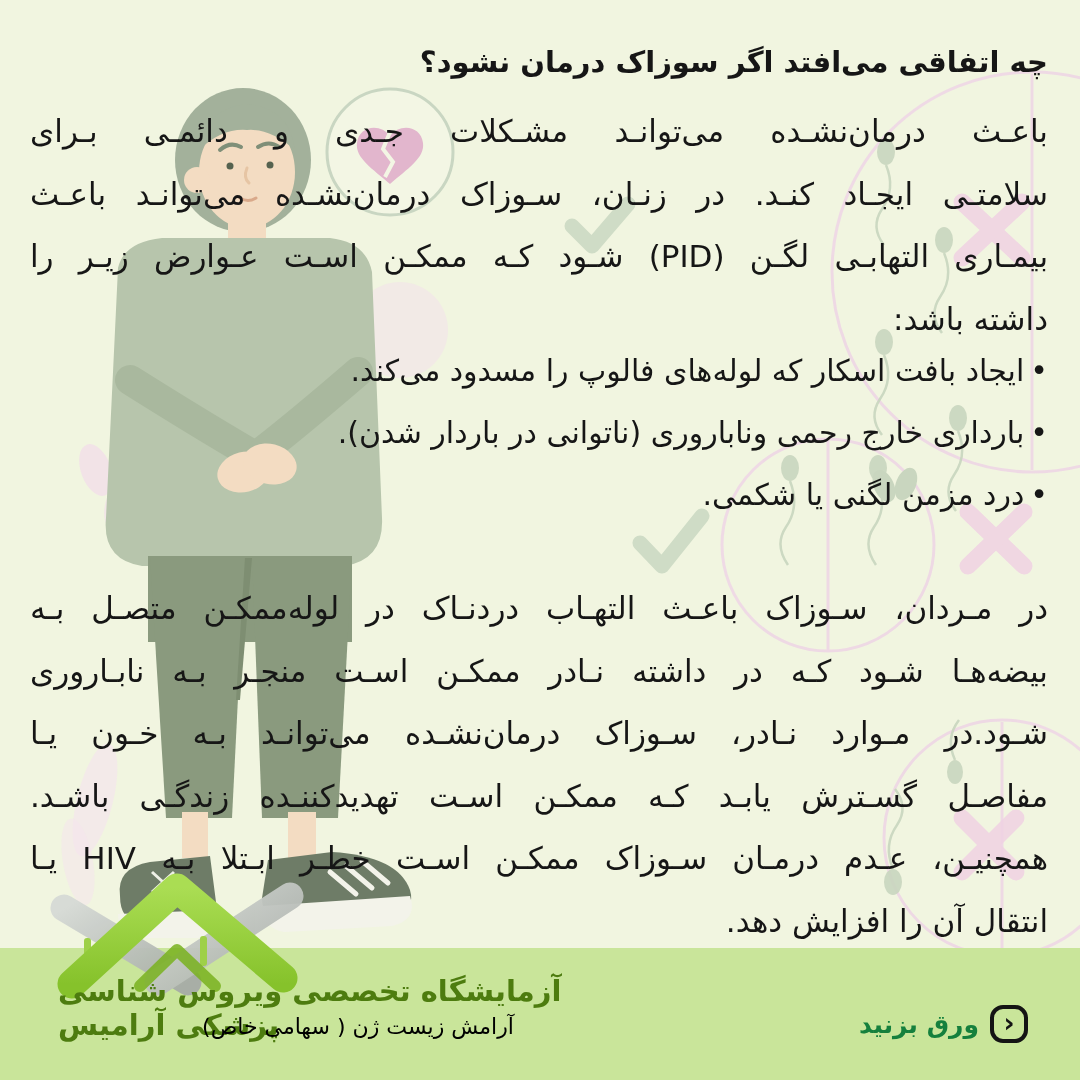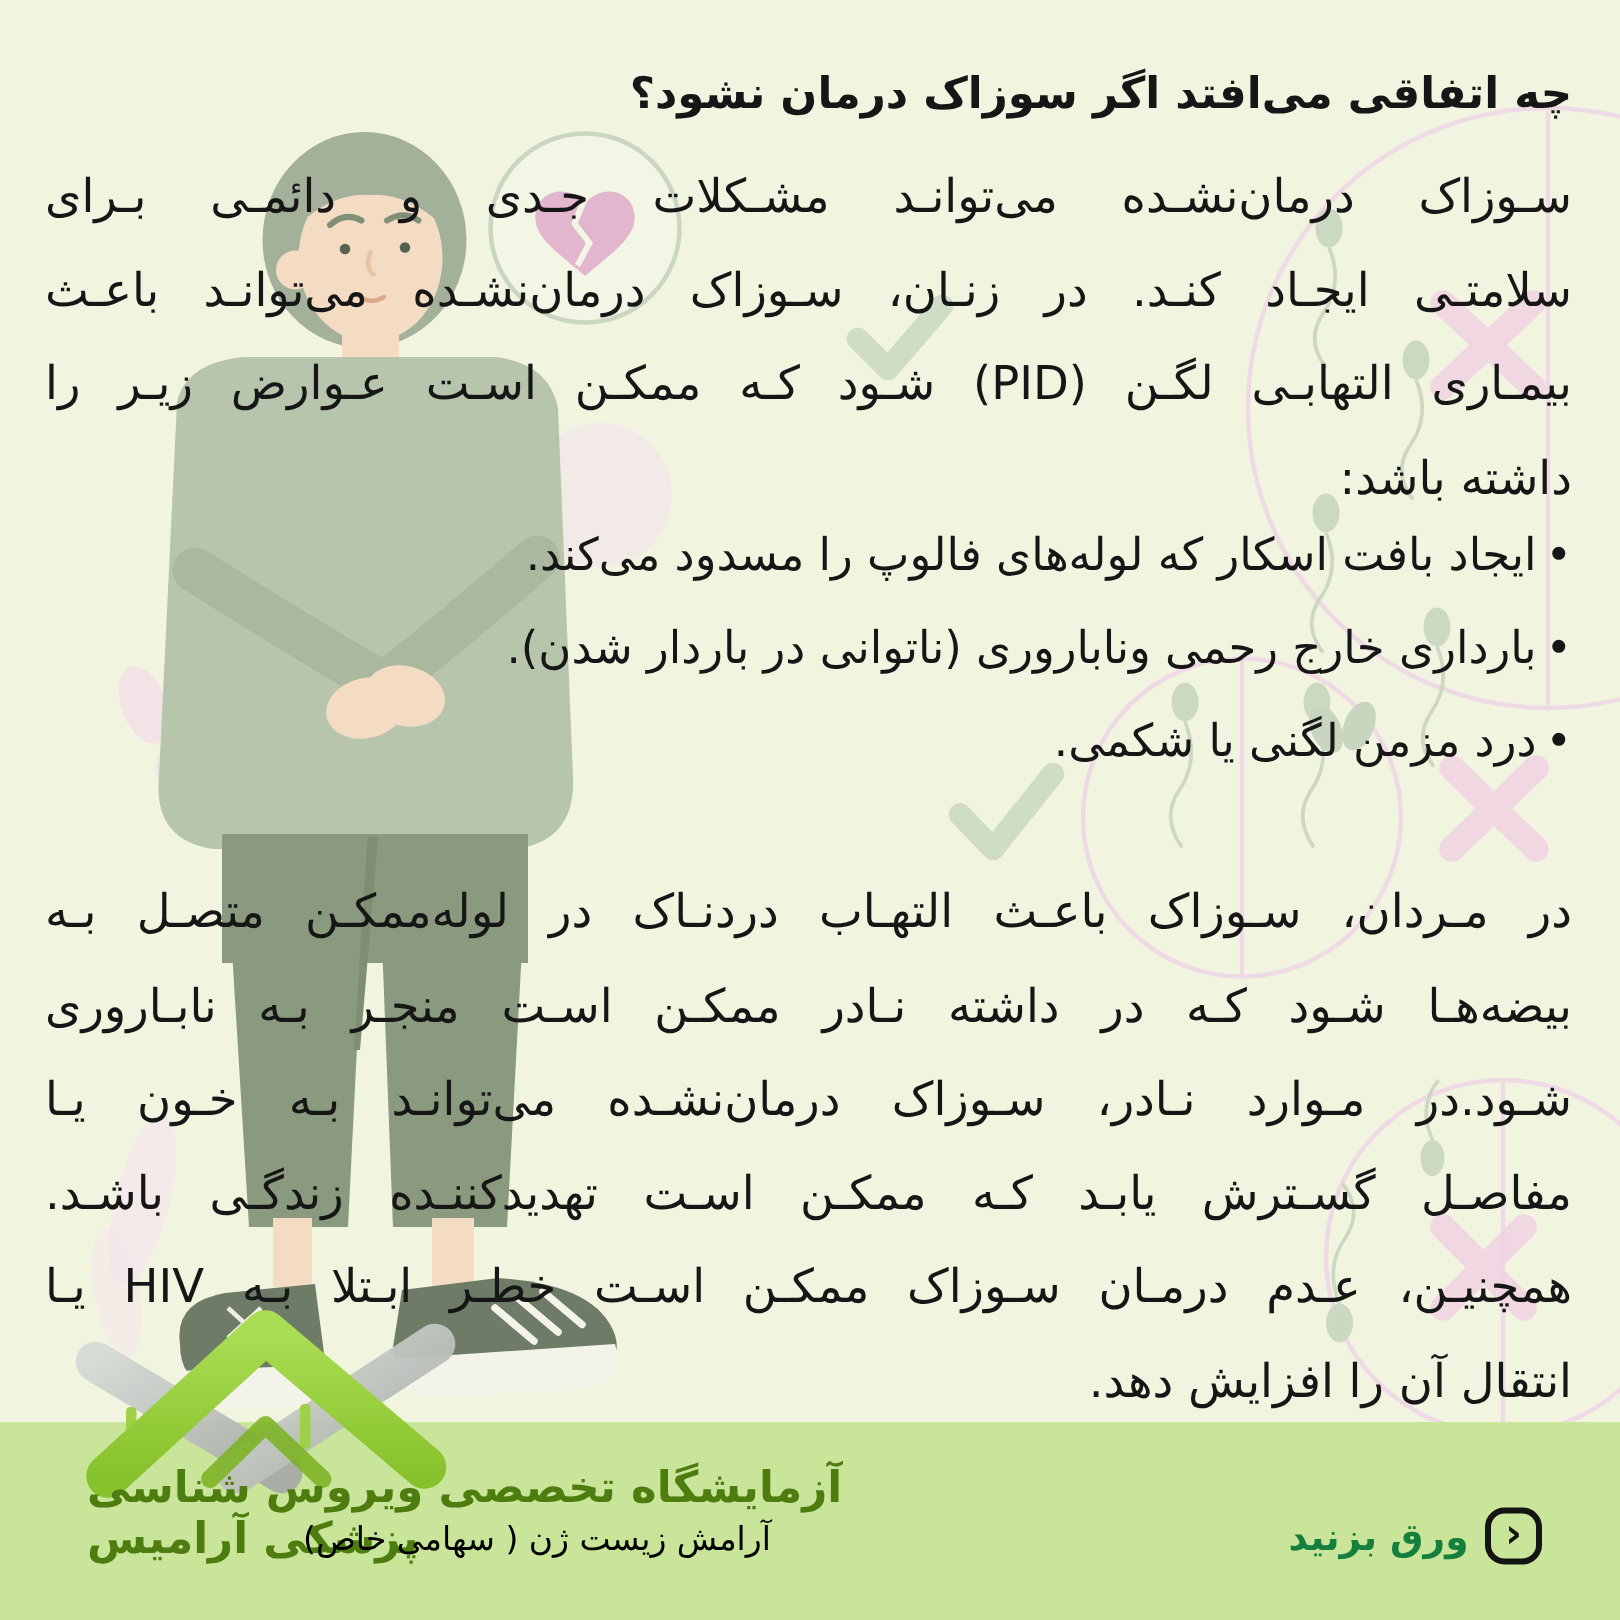--- a/index.html
+++ b/index.html
@@ -159,21 +159,21 @@
       <path d="M152,872 l22,20 M174,872 l-22,20" stroke="#eef0e6" stroke-width="3" fill="none"></path>
       <path d="M268,860 L332,852 Q398,856 410,890 Q416,910 392,914 L280,920 Q262,917 262,898 Z" fill="#6e7c67"></path>
       <path d="M330,872 l26,22 M346,866 l26,22 M362,861 l26,22" stroke="#f3f3ea" stroke-width="5" fill="none" stroke-linecap="round"></path>
       <path d="M262,906 L410,896 Q418,920 392,926 L284,932 Q262,928 262,906 Z" fill="#f3f3ea"></path>
     </g>
   </svg>
 
   <div class="content">
     <div class="title">چه اتفاقی می‌افتد اگر سوزاک درمان نشود؟</div>
     <div class="p1">
-      <div class="line">سـوزاک درمان‌نشـده می‌توانـد مشـکلات جـدی و دائمـی بـرای</div>
+      <div class="line">باعـث درمان‌نشـده می‌توانـد مشـکلات جـدی و دائمـی بـرای</div>
       <div class="line">سلامتـی ایجـاد کنـد. در زنـان، سـوزاک درمان‌نشـده می‌توانـد باعـث</div>
       <div class="line">بیمـاری التهابـی لگـن (PID) شـود کـه ممکـن اسـت عـوارض زیـر را</div>
       <div class="line short">داشته باشد:</div>
     </div>
     <div class="bullets">
       <div class="bullet-line"><span class="bullet-dot">•</span><span>ایجاد بافت اسکار که لوله‌های فالوپ را مسدود می‌کند.</span></div>
       <div class="bullet-line"><span class="bullet-dot">•</span><span>بارداری خارج رحمی وناباروری (ناتوانی در باردار شدن).</span></div>
       <div class="bullet-line"><span class="bullet-dot">•</span><span>درد مزمن لگنی یا شکمی.</span></div>
     </div>
     <div class="p2">

